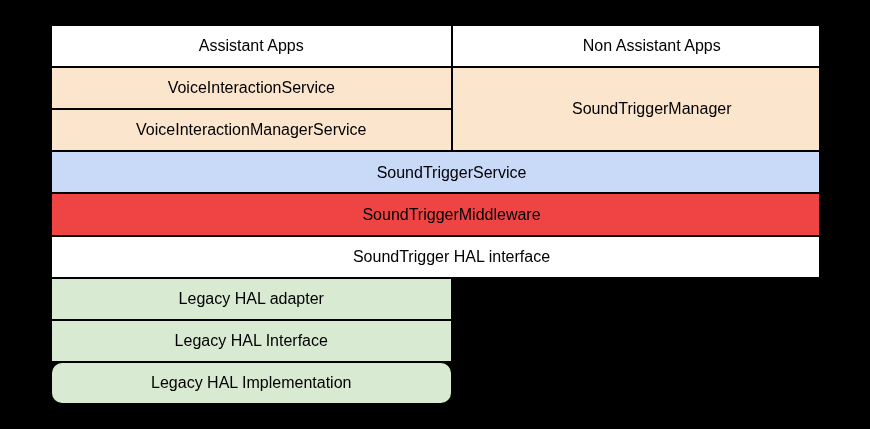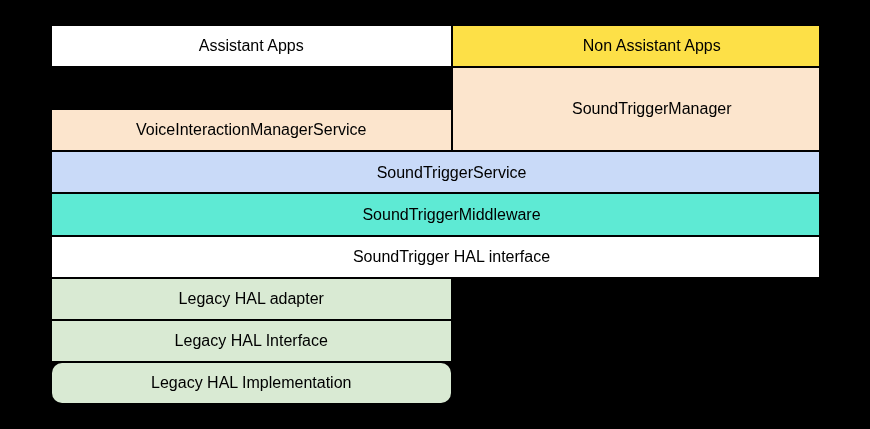--- a/index.html
+++ b/index.html
@@ -52,30 +52,31 @@
   .r79c2 { grid-row: 7 / 10; grid-column: 2; }
 </style>
 </head>
 <body>
 
 <div id="stage" style="background: rgb(0, 0, 0);">
   <div id="diagram" style="background: rgb(0, 0, 0);">
 
     <div class="cell r1c1" style="background: rgb(255, 255, 255);">Assistant Apps</div>
 
-    <div class="cell r1c2" style="background: #fde047;">Non Assistant Apps</div>
+    <div class="cell r1c2" style="background: #ffffff;">Non Assistant Apps</div>
 
+    <div class="cell r2c1" style="background: rgb(252, 229, 205);">VoiceInteractionService</div>
 
     <div class="cell r3c1" style="background: rgb(252, 229, 205);">VoiceInteractionManagerService</div>
 
     <div class="cell r23c2" style="background: rgb(252, 229, 205);">SoundTriggerManager</div>
 
     <div class="cell r4" style="background: rgb(201, 218, 248);">SoundTriggerService</div>
 
-    <div class="cell r5" style="background: #5eead4;">SoundTriggerMiddleware</div>
+    <div class="cell r5" style="background: #ef4444;">SoundTriggerMiddleware</div>
 
     <div class="cell r6" style="background: rgb(255, 255, 255);">SoundTrigger HAL interface</div>
 
     <div class="cell r7c1" style="background: rgb(217, 234, 211);">Legacy HAL adapter</div>
 
     <div class="cell r8c1" style="background: rgb(217, 234, 211);">Legacy HAL Interface</div>
 
     <div class="cell r9c1" style="background: rgb(217, 234, 211);">Legacy HAL Implementation</div>
 
 

